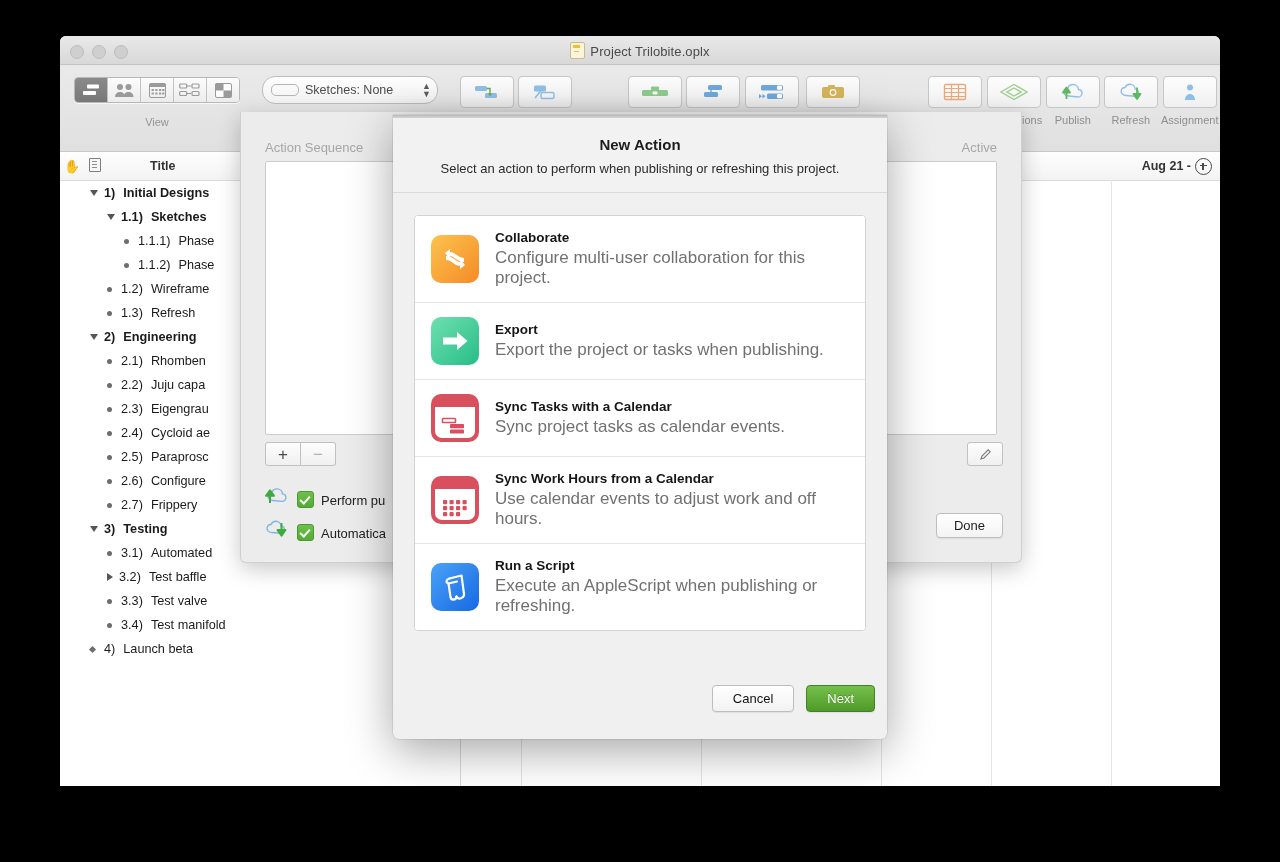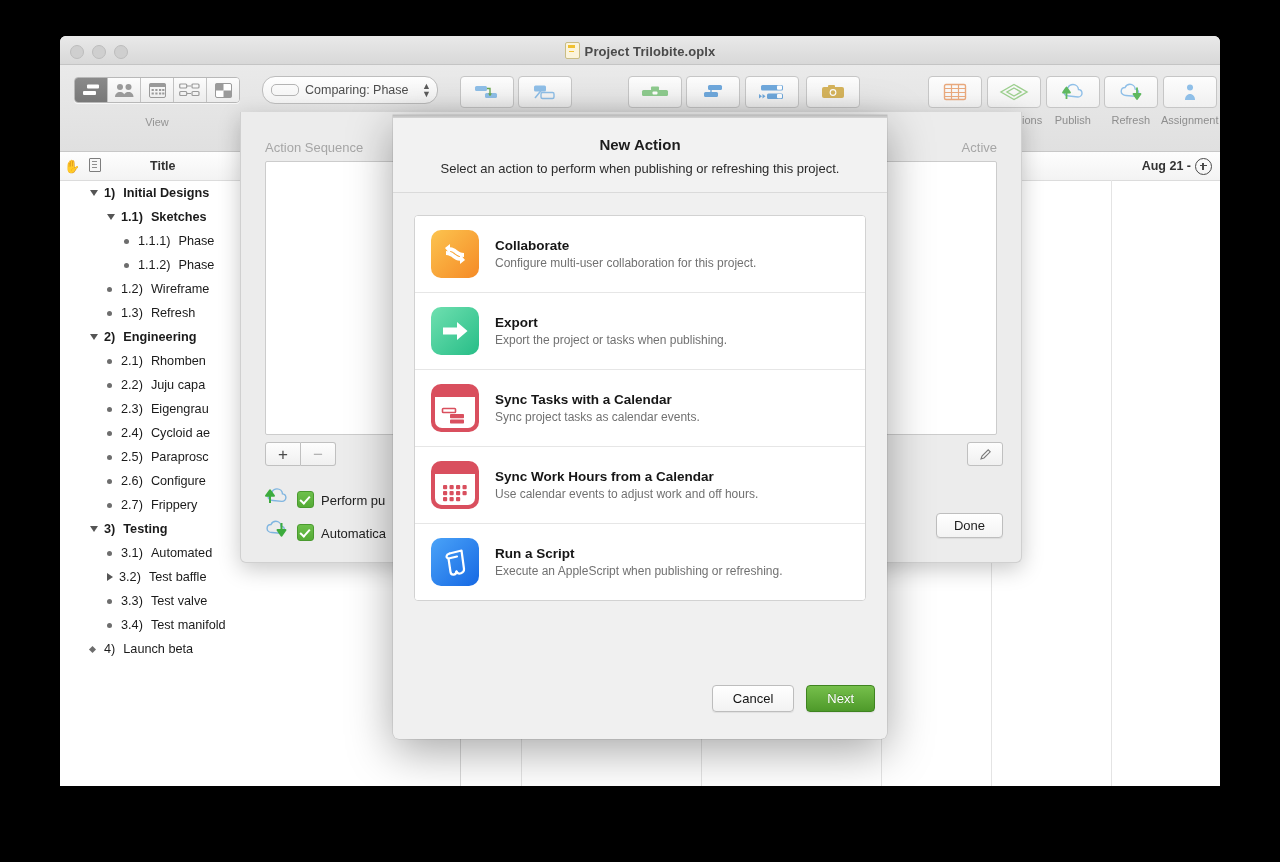--- a/index.html
+++ b/index.html
@@ -51,21 +51,21 @@
     width: 12px; height: 12px;
     border-radius: 50%;
     background: #cfcfcf;
     border: 0.5px solid #bdbdbd;
   }
   .title-text {
     position: absolute;
     left: 0; right: 0; top: 6px;
     text-align: center;
     font-size: 13px;
-    font-weight: bold;
+    font-weight: normal;
     color: #4a4a4a;
     letter-spacing: 0.1px;
   }
   .doc-icon {
     display: inline-block;
     width: 13px; height: 15px;
     vertical-align: -3px;
     margin-right: 5px;
     background: #fbf4dc;
     border: 1px solid #c9bd85;
@@ -456,21 +456,21 @@
     display:flex;align-items:center;justify-content:center;
   }
   .ai-text { min-width: 0; }
   .ai-title {
     font-size: 13.5px;
     font-weight: bold;
     color: #161616;
     margin: 0 0 3px;
   }
   .ai-desc {
-    font-size: 12px;
+    font-size: 17px;
     color: #717171;
     margin: 0;
   }
 
   .icon-collab { background: linear-gradient(135deg,#fcc44f,#f58a26); }
   .icon-export { background: linear-gradient(135deg,#6fe0b0,#27bd87); }
   .icon-synctask { background: linear-gradient(180deg,#d94f5e,#d94f5e); }
   .icon-syncwork { background: linear-gradient(180deg,#d94f5e,#d94f5e); }
   .icon-script { background: linear-gradient(135deg,#4aa3f8,#1668e3); }
 
@@ -582,21 +582,21 @@
             </div>
           </div>
           <div class="tb-group-label">View</div>
         </div>
 
         <div class="tb-group" style="margin-left:10px;">
           <div class="tb-row" style="margin-top:11px;">
             <div class="popupbtn">
               <span style="display:flex;align-items:center;">
                 <span class="pill"></span>
-                <span>Comparing: Phase</span>
+                <span>Sketches: None</span>
               </span>
               <span class="stepper">
                 <span>▲</span>
                   <span>▼</span>
               </span>
             </div>
           </div>
           <div class="tb-group-label">Baseline/Actual</div>
         </div>
 

